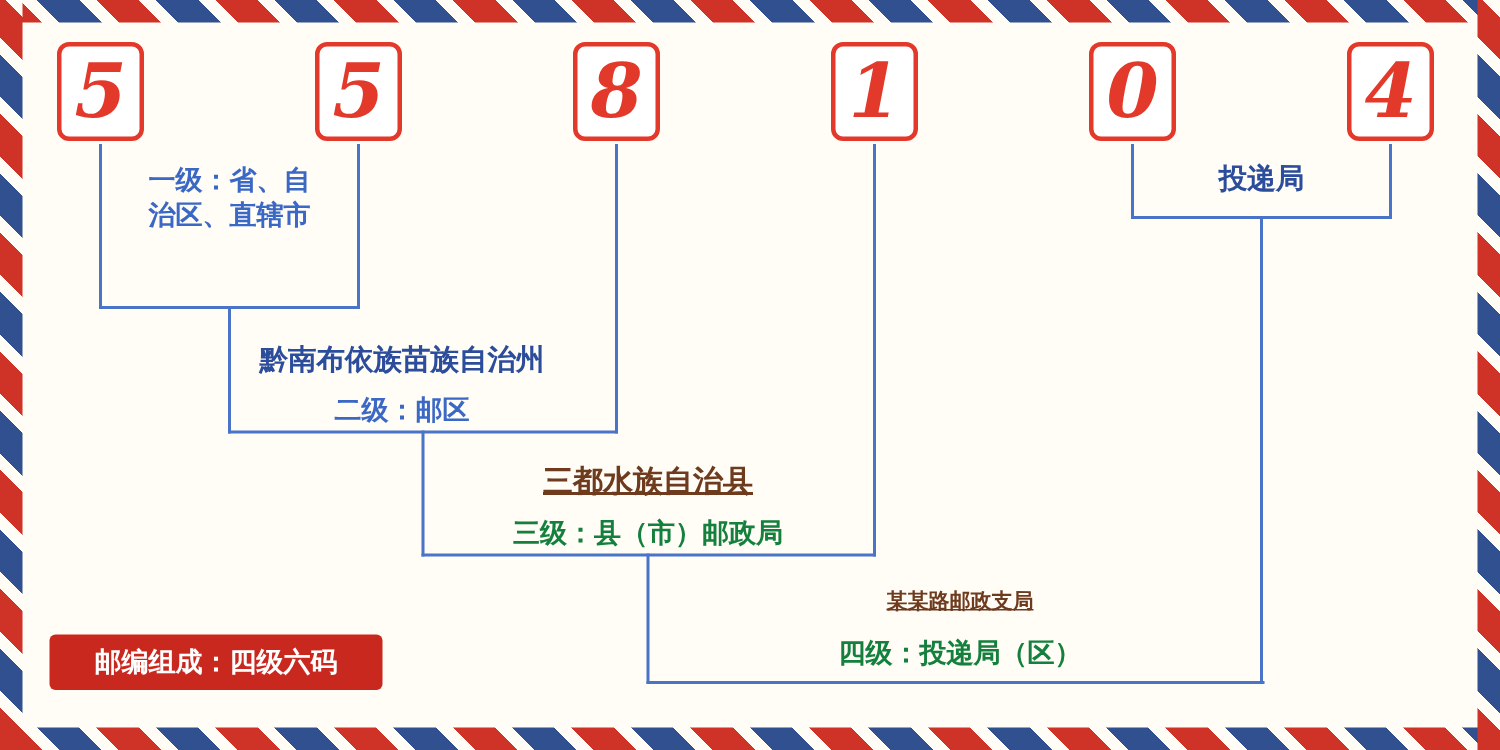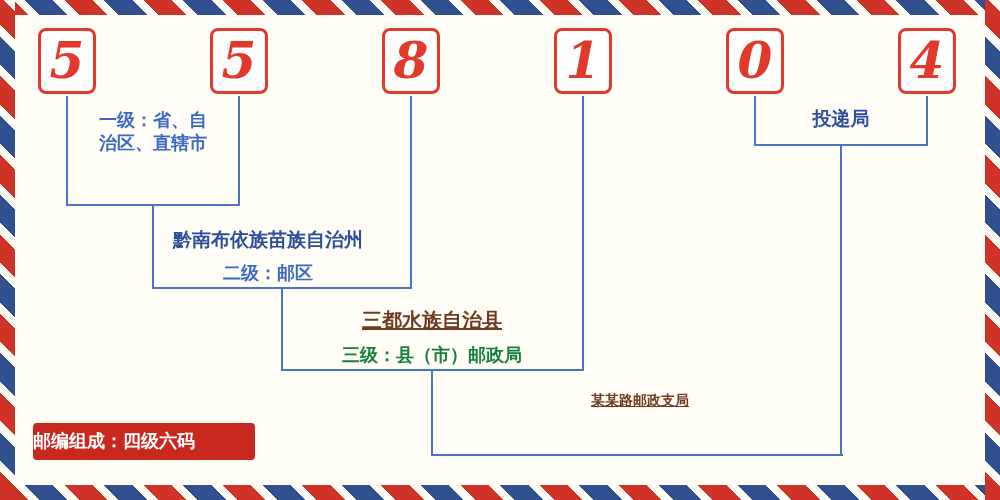--- a/index.html
+++ b/index.html
@@ -55,21 +55,21 @@
   .navy      { color:#2c4d9c; }
   .darkbrown { color:#6e3b1f;text-decoration:underline; }
   .blue-desc { color:#3c68c5; }
   .red-desc  { color:#15803d; }
 
   .badge {
     position:absolute; left:33px; top:423px;
     width:222px; height:37px;
     background:#c9281e; color:#ffffff;
     font-weight:bold; font-size:18px; line-height:37px;
-    border-radius:4px;
+    text-align:center; border-radius:4px;
     z-index:4;
   }
 </style>
 </head>
 <body>
 
 <div class="canvas">
 
   <div class="stripe stripe-top"></div>
   <div class="stripe stripe-bottom"></div>
@@ -124,20 +124,21 @@
     <div class="blue-desc" style="font-size:18px; margin-top:8px; font-weight:bold">二级：邮区</div>
   </div>
 
   <div class="lbl" style="left:302px; top:307px; width:260px">
     <div class="title darkbrown" style="font-size:20px">三都水族自治县</div>
     <div class="red-desc" style="font-size:18px; margin-top:9px; font-weight:bold">三级：县（市）邮政局</div>
   </div>
 
   <div class="lbl" style="left:510px; top:392px; width:260px">
     <div class="title darkbrown" style="font-size:14px">某某路邮政支局</div>
+    <div class="red-desc" style="font-size:18px; margin-top:13px; font-weight:bold">四级：投递局（区）</div>
   </div>
 
   <div class="lbl" style="left:761px; top:106px; width:160px">
     <div class="title navy" style="font-size:19px">投递局</div>
   </div>
 
   <div class="badge">邮编组成：四级六码</div>
 
 </div>
 

